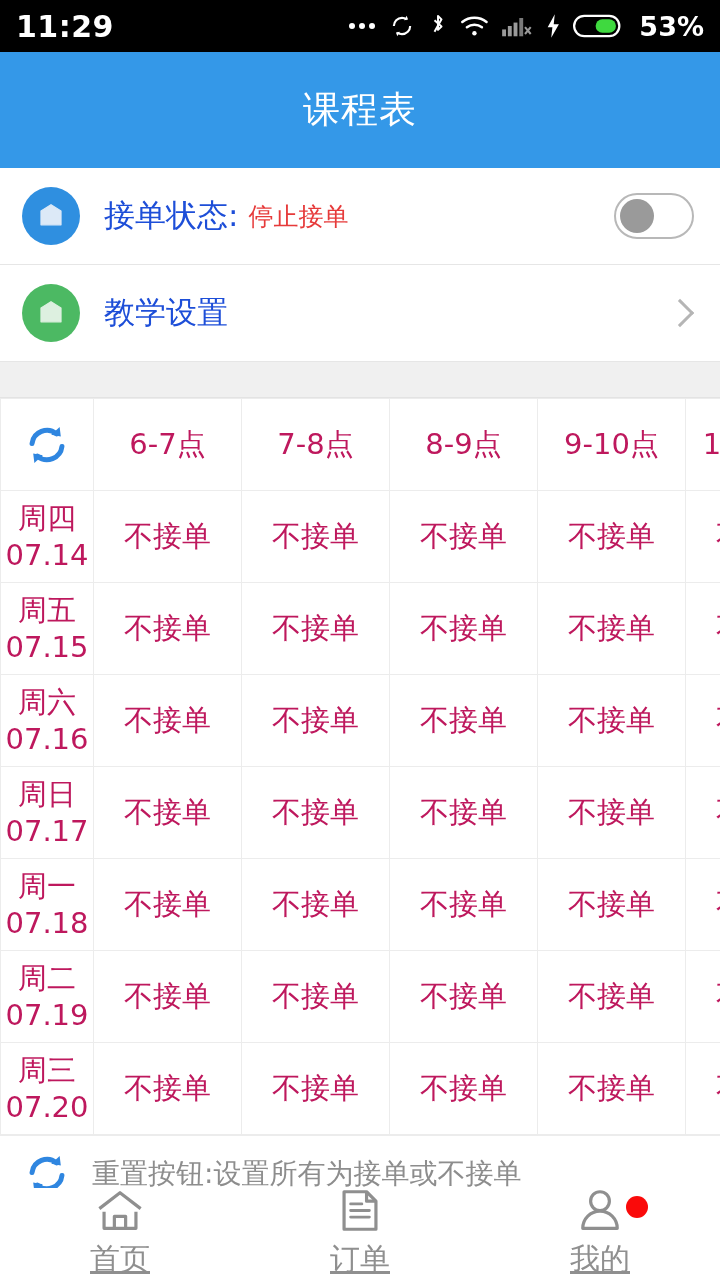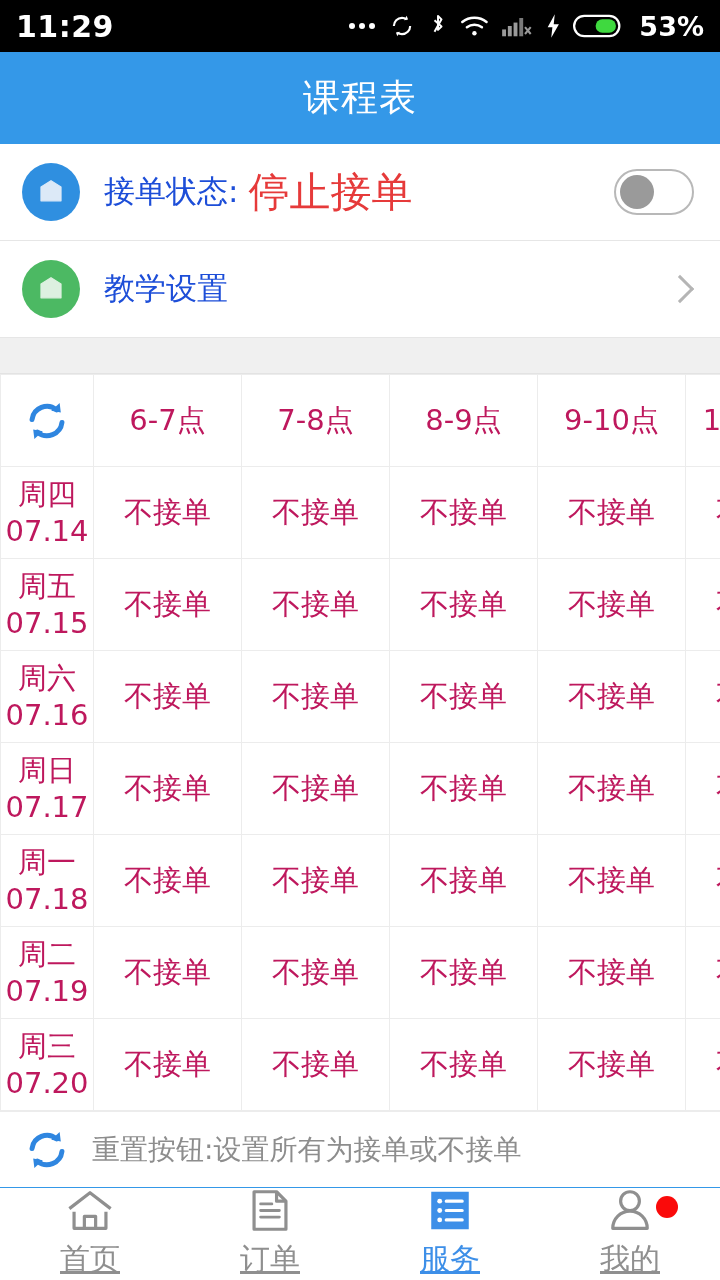--- a/index.html
+++ b/index.html
@@ -18,21 +18,21 @@
   }
   .status-time{ font-size:30px; font-weight:600; letter-spacing:0.5px; }
   .status-right{ display:flex; align-items:center; gap:11px; }
   .dots{ display:flex; gap:4px; align-items:center; margin-right:2px; }
   .dots i{ width:6px; height:6px; border-radius:50%; background:#fff; display:block; }
   .battery-pct{ font-size:27px; font-weight:600; margin-left:3px; }
   .sicon{ display:block; }
 
   
   .header{
-    height:92px; background:#3498e8; position:relative;
+    height:116px; background:#3498e8; position:relative;
     display:flex; align-items:center;
   }
   .header-title{
     position:absolute; left:0; right:0; text-align:center;
     color:#fff; font-size:37px; letter-spacing:1px;
   }
   .header-action{
     position:absolute; right:16px; color:#fff; font-size:37px;
   }
 
@@ -43,21 +43,21 @@
   }
   .badge-icon{
     width:58px; height:58px; border-radius:50%;
     display:flex; align-items:center; justify-content:center; flex:none;
   }
   .badge-blue{ background:#2f8fe0; }
   .badge-green{ background:#4cb963; }
   .row-label{
     margin-left:24px; font-size:31px; color:#1d4ed8; display:flex; align-items:baseline;
   }
-  .row-value{ margin-left:10px; font-size:41px; }
+  .row-value{ margin-left:10px; font-size:25px; }
   .toggle{
     position:absolute; right:26px; width:80px; height:46px;
     border:2px solid #b8b8b8; border-radius:23px; background:#fff;
     display:flex; align-items:center;
   }
   .toggle-knob{
     width:34px; height:34px; border-radius:50%;
     background:#9a9a9a; margin-left:4px;
   }
   .chevron{
@@ -320,30 +320,20 @@
 
     <div class="nav-item">
       <svg width="44" height="46" viewBox="0 0 22 24">
         <path d="M2.5 2h12l5 5v15H2.5z" fill="none" stroke="#8f8f8f" stroke-width="1.7" stroke-linejoin="round"></path>
         <path d="M14.5 2v5h5" fill="none" stroke="#8f8f8f" stroke-width="1.7" stroke-linejoin="round"></path>
         <path d="M6 8.5h6M6 12h10M6 15.5h10" stroke="#8f8f8f" stroke-width="1.5" stroke-linecap="round"></path>
       </svg>
       <span class="nav-label">订单</span>
     </div>
 
-    <div class="nav-item active">
-      <svg width="46" height="46" viewBox="0 0 24 24">
-        <rect x="2" y="2" width="20" height="20" fill="#3d8fe8"></rect>
-        <circle cx="6.5" cy="7" r="1.3" fill="#fff"></circle>
-        <circle cx="6.5" cy="12" r="1.3" fill="#fff"></circle>
-        <circle cx="6.5" cy="17" r="1.3" fill="#fff"></circle>
-        <path d="M10 7h8.5M10 12h8.5M10 17h8.5" stroke="#fff" stroke-width="1.7" stroke-linecap="round"></path>
-      </svg>
-      <span class="nav-label">服务</span>
-    </div>
 
     <div class="nav-item">
       <svg width="46" height="46" viewBox="0 0 24 24">
         <circle cx="12" cy="7" r="5" fill="none" stroke="#8f8f8f" stroke-width="1.7"></circle>
         <path d="M2.8 21.5a9.2 9.2 0 0 1 18.4 0z" fill="none" stroke="#8f8f8f" stroke-width="1.7" stroke-linejoin="round"></path>
       </svg>
       <span class="nav-badge"></span>
       <span class="nav-label">我的</span>
     </div>
 

